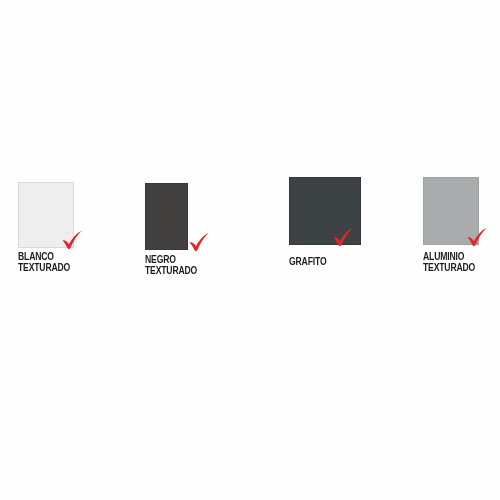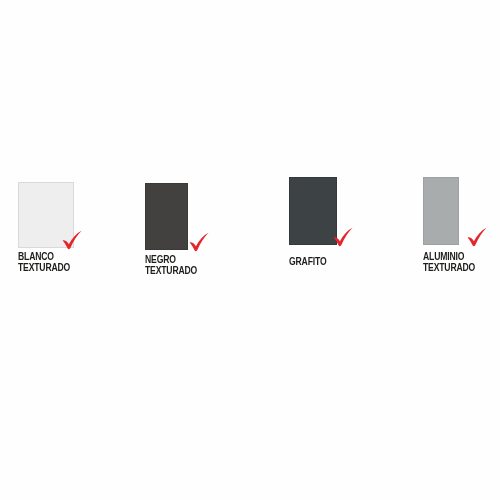--- a/index.html
+++ b/index.html
@@ -69,30 +69,30 @@
     <div class="swatch-group" style="left: 145px; top: 183px; width: 43px;">
       <div class="swatch-chip" style="height: 67px; background: rgb(67, 65, 64); border: 1px solid rgb(58, 57, 56);"></div>
       <span class="check-icon" style="left: 43px; top: 49px;"><svg viewBox="0 0 22 20" width="22" height="20" aria-hidden="true">
           <path d="M1.6 10.4 C4.0 10.0 6.2 11.3 7.9 14.2 C11.0 8.2 15.4 3.4 20.6 0.8 C16.2 5.0 12.4 10.8 9.6 17.6 C8.6 19.6 7.4 19.8 6.4 18.0 C4.8 14.6 3.3 12.3 1.6 10.4 Z" fill="#e3262b"></path>
         </svg></span>
       <div class="swatch-label" style="top: 71px; color: rgb(29, 29, 27);">
         <span class="line">NEGRO</span>
         <span class="line">TEXTURADO</span>
       </div>
     </div>
-    <div class="swatch-group" style="left: 289px; top: 177px; width: 48px;">
+    <div class="swatch-group" style="left: 289px; top: 177px; width: 72px;">
       <div class="swatch-chip" style="height: 68px; background: rgb(61, 66, 68); border: 1px solid rgb(53, 57, 59);"></div>
       <span class="check-icon" style="left: 43px; top: 50px;"><svg viewBox="0 0 22 20" width="22" height="20" aria-hidden="true">
           <path d="M1.6 10.4 C4.0 10.0 6.2 11.3 7.9 14.2 C11.0 8.2 15.4 3.4 20.6 0.8 C16.2 5.0 12.4 10.8 9.6 17.6 C8.6 19.6 7.4 19.8 6.4 18.0 C4.8 14.6 3.3 12.3 1.6 10.4 Z" fill="#e3262b"></path>
         </svg></span>
       <div class="swatch-label" style="top: 79px; color: rgb(29, 29, 27);">
         <span class="line">GRAFITO</span>
       </div>
     </div>
-    <div class="swatch-group" style="left: 423px; top: 177px; width: 36px;">
+    <div class="swatch-group" style="left: 423px; top: 177px; width: 56px;">
       <div class="swatch-chip" style="height: 68px; background: rgb(169, 172, 173); border: 1px solid rgb(158, 161, 162);"></div>
       <span class="check-icon" style="left: 43px; top: 50px;"><svg viewBox="0 0 22 20" width="22" height="20" aria-hidden="true">
           <path d="M1.6 10.4 C4.0 10.0 6.2 11.3 7.9 14.2 C11.0 8.2 15.4 3.4 20.6 0.8 C16.2 5.0 12.4 10.8 9.6 17.6 C8.6 19.6 7.4 19.8 6.4 18.0 C4.8 14.6 3.3 12.3 1.6 10.4 Z" fill="#e3262b"></path>
         </svg></span>
       <div class="swatch-label" style="top: 74px; color: rgb(29, 29, 27);">
         <span class="line">ALUMINIO</span>
         <span class="line">TEXTURADO</span>
       </div>
     </div>
   </div>

